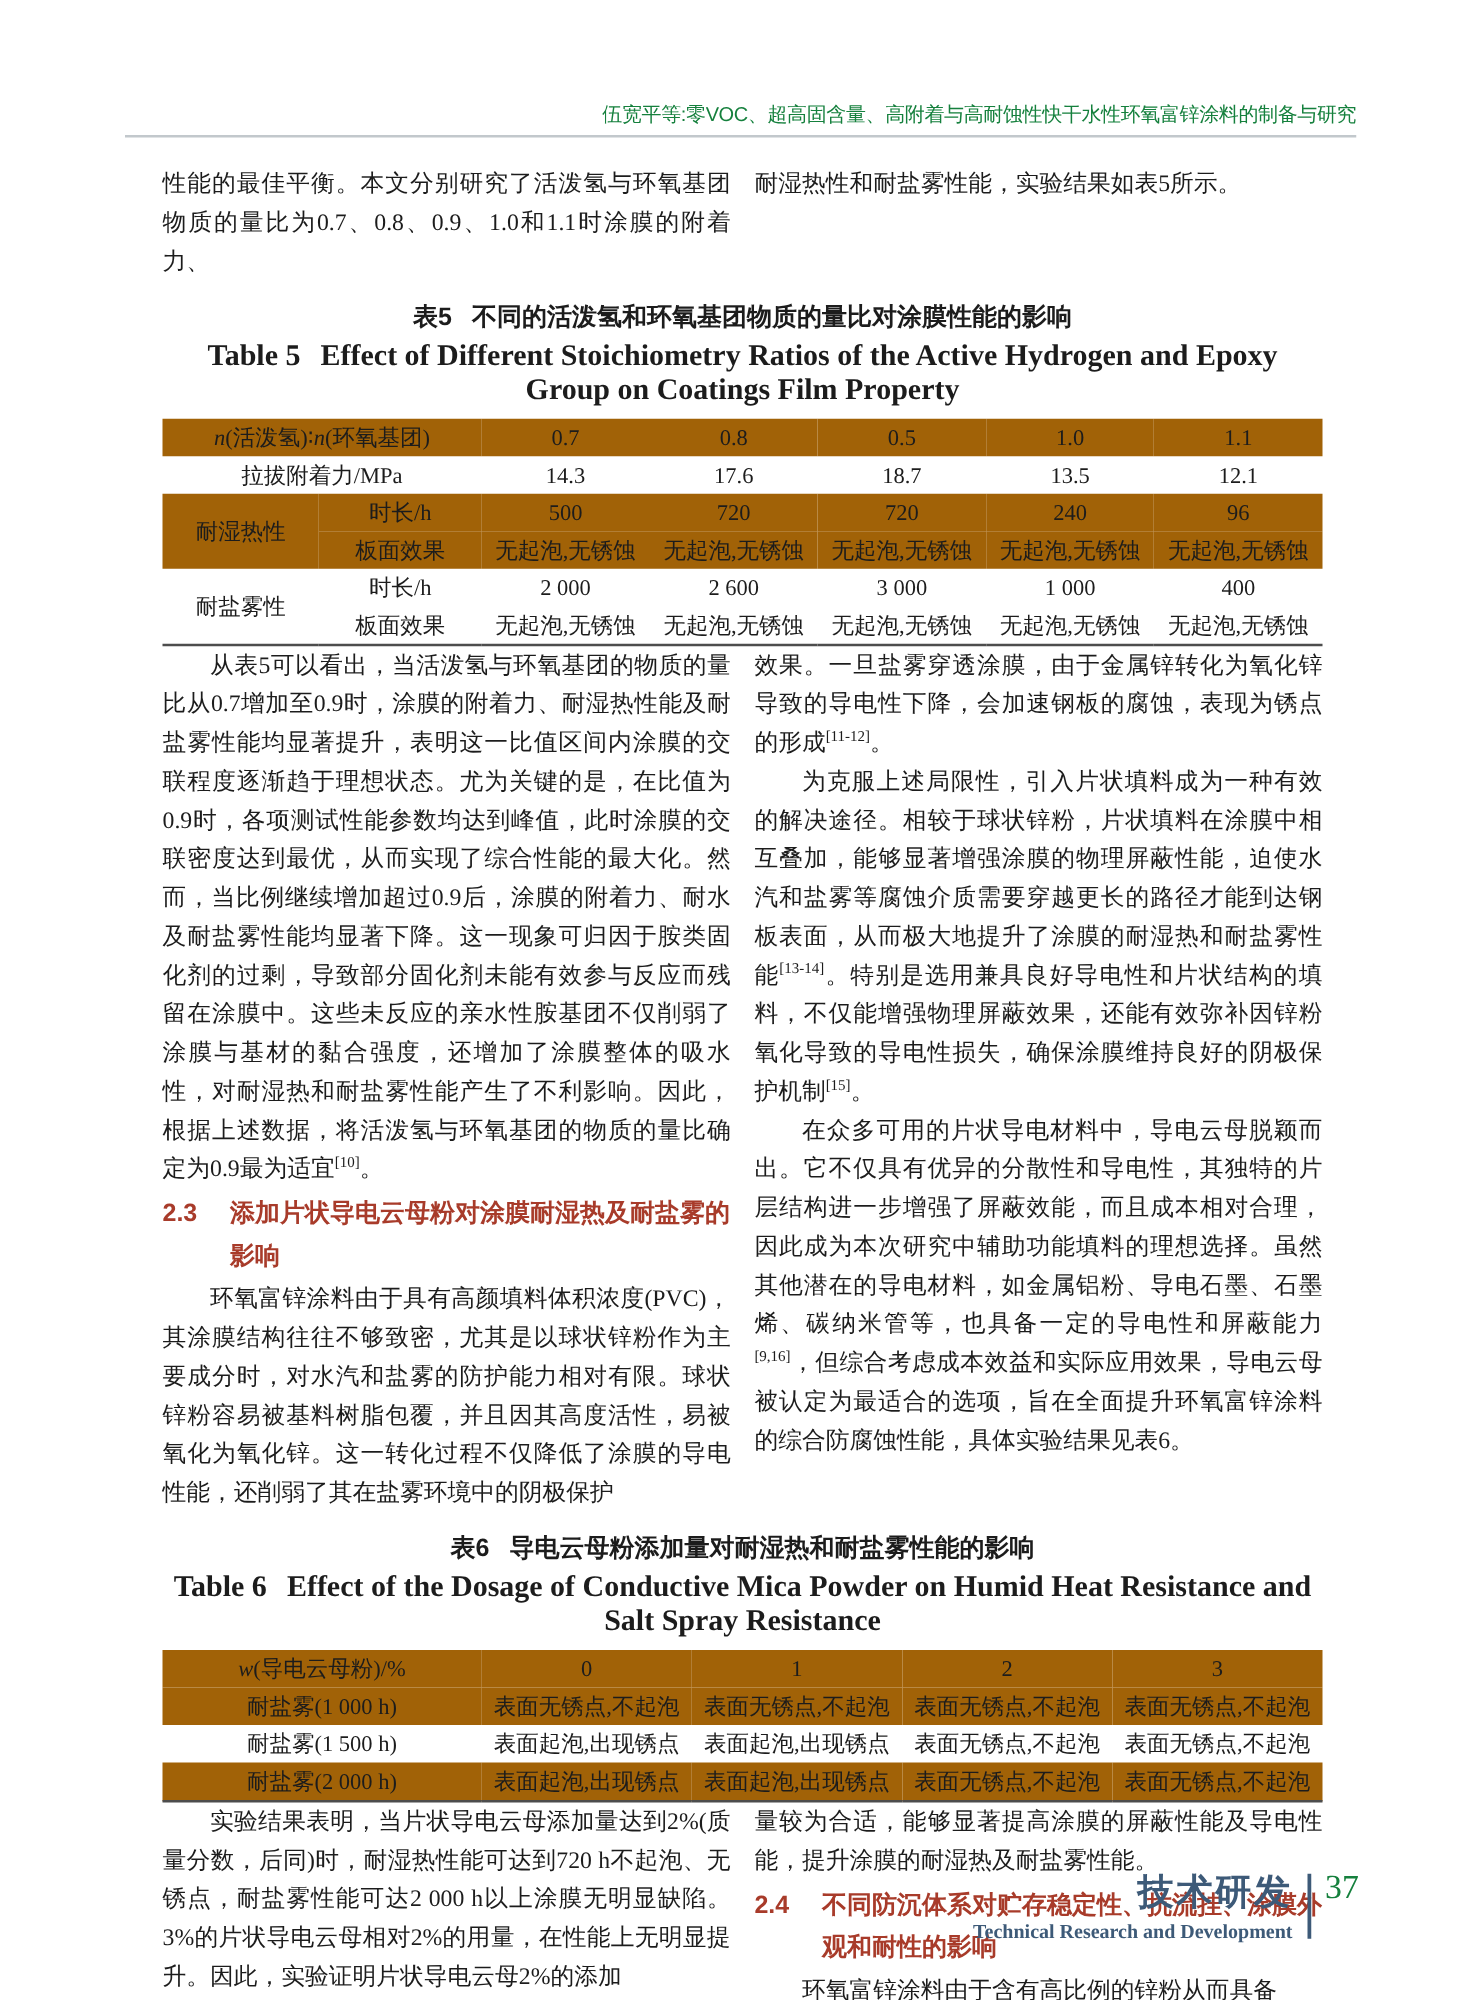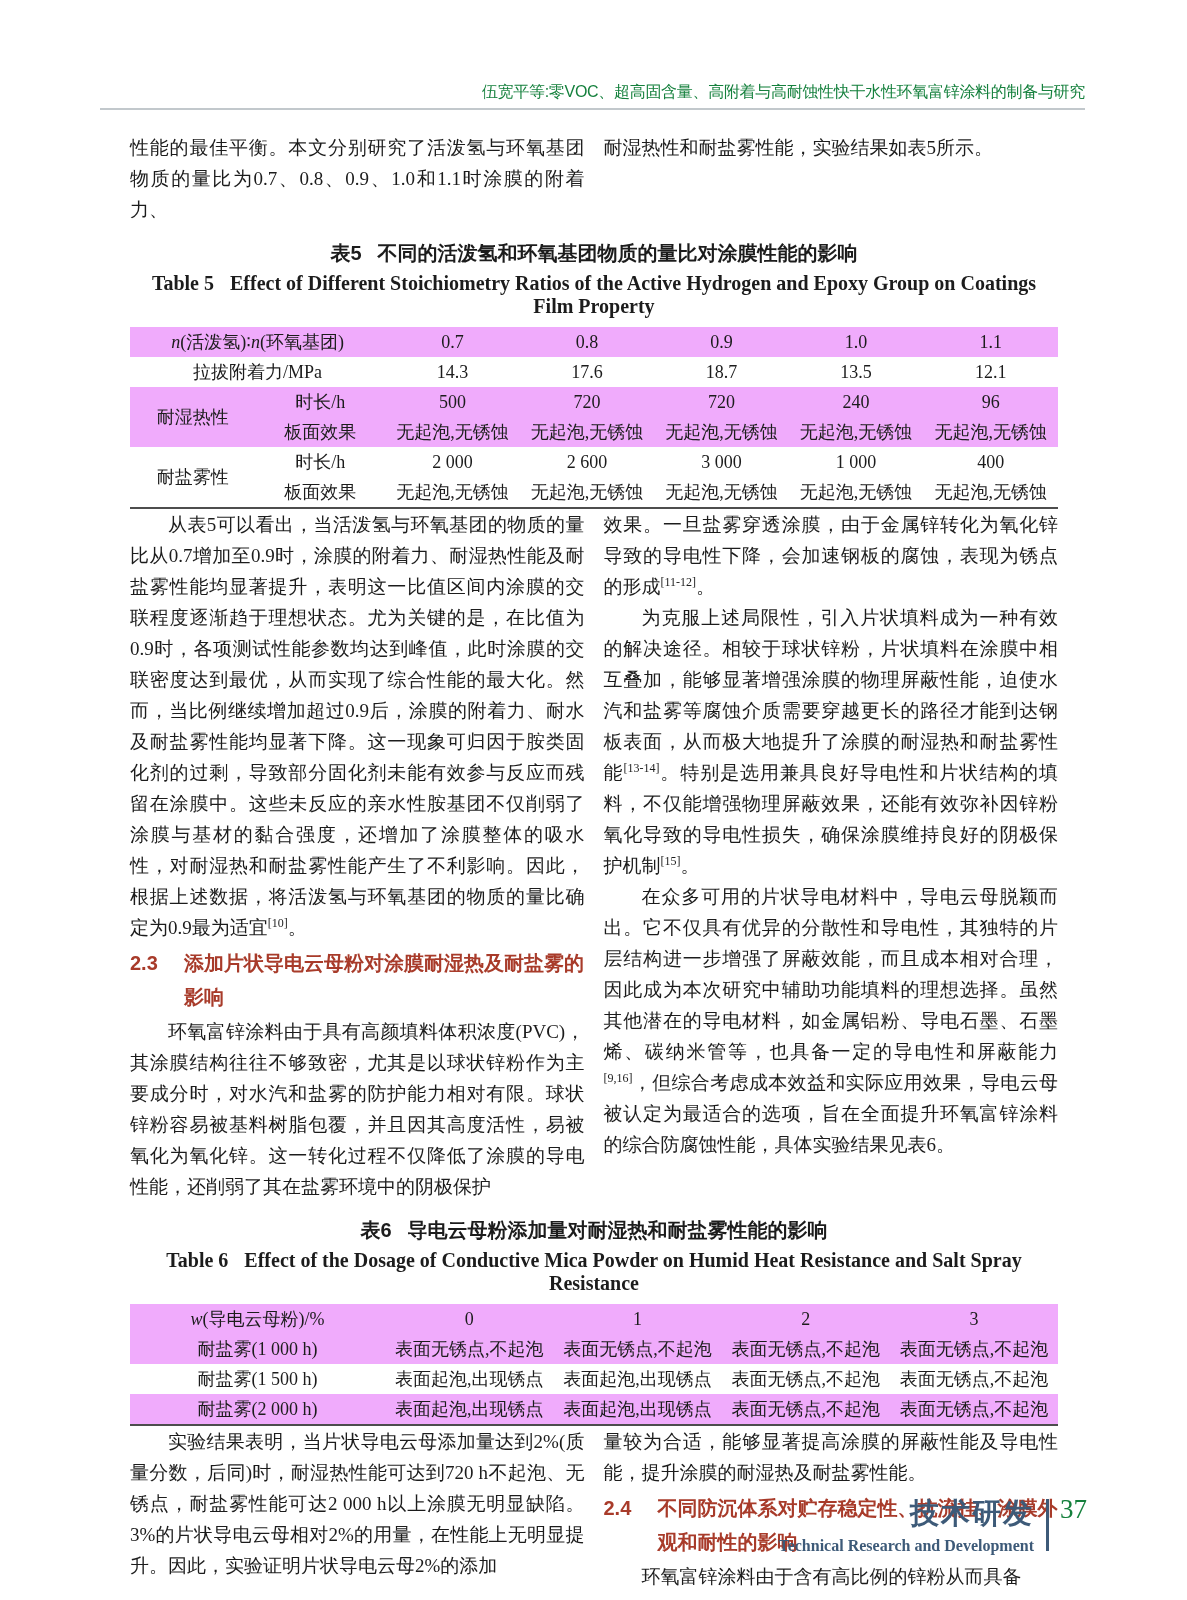--- a/index.html
+++ b/index.html
@@ -30,32 +30,32 @@
   .section-heading{
     display:flex;color:#a83b2a;font-weight:bold;
     font-family:"Liberation Sans","DejaVu Sans",sans-serif;
     font-size:20px;line-height:34px;margin:3px 0 2px 0;
   }
   .sec-num{flex:0 0 54px;}
   .sec-title{flex:1;}
   
   .caption{text-align:center;margin-top:15px;}
   .cap-cn{font-size:20px;font-weight:bold;font-family:"Liberation Sans","DejaVu Sans",sans-serif;}
-  .cap-en{font-size:20px;font-weight:bold;font-family:"Liberation Serif","DejaVu Serif",serif;margin-top:5px;}
+  .cap-en{font-size:24px;font-weight:bold;font-family:"Liberation Serif","DejaVu Serif",serif;margin-top:5px;}
   .cap-label{margin-right:16px;}
   
   table.datatable{
     width:100%;border-collapse:collapse;table-layout:fixed;margin-top:9px;
     border-bottom:2px solid #4d4d4d;
   }
   table.datatable td{
     font-size:18px;text-align:center;padding:1px 3px;height:28px;vertical-align:middle;
     font-family:"Liberation Serif","DejaVu Serif",serif;
   }
-  tr.pink td{background:#f0abfc;}
+  tr.pink td{background:#a16207;}
   td.lbl{text-align:left;padding-left:12px;}
   td.sublbl{text-align:left;padding-left:4px;}
   
   .page-footer{position:absolute;right:100px;top:1494px;display:flex;align-items:center;}
   .footer-text{text-align:right;}
   .footer-cn{font-size:29px;font-weight:bold;color:#3d5a78;font-family:"Liberation Sans","DejaVu Sans",sans-serif;letter-spacing:2px;}
   .footer-en{font-size:16px;font-weight:bold;color:#3d5a78;font-family:"Liberation Serif","DejaVu Serif",serif;margin-top:3px;}
   .footer-bar{width:3px;height:52px;background:#3d5a78;margin:0 11px 0 12px;}
   .footer-page{font-size:27px;color:#15803d;font-family:"Liberation Serif","DejaVu Serif",serif;align-self:flex-start;}
 </style>
@@ -93,21 +93,21 @@
           <col style="width:14.5%">
           <col style="width:14.5%">
           <col style="width:14.5%">
           <col style="width:14.5%">
       </colgroup>
       <tbody>
         <tr class="pink">
           <td colspan="2" class="lbl"><i>n</i><span>(活泼氢)∶</span><i>n</i><span>(环氧基团)</span></td>
           <td>0.7</td>
           <td>0.8</td>
-          <td>0.9</td>
+          <td>0.5</td>
           <td>1.0</td>
           <td>1.1</td>
         </tr>
         <tr>
           <td colspan="2" class="lbl">拉拔附着力/MPa</td>
           <td>14.3</td>
           <td>17.6</td>
           <td>18.7</td>
           <td>13.5</td>
           <td>12.1</td>

